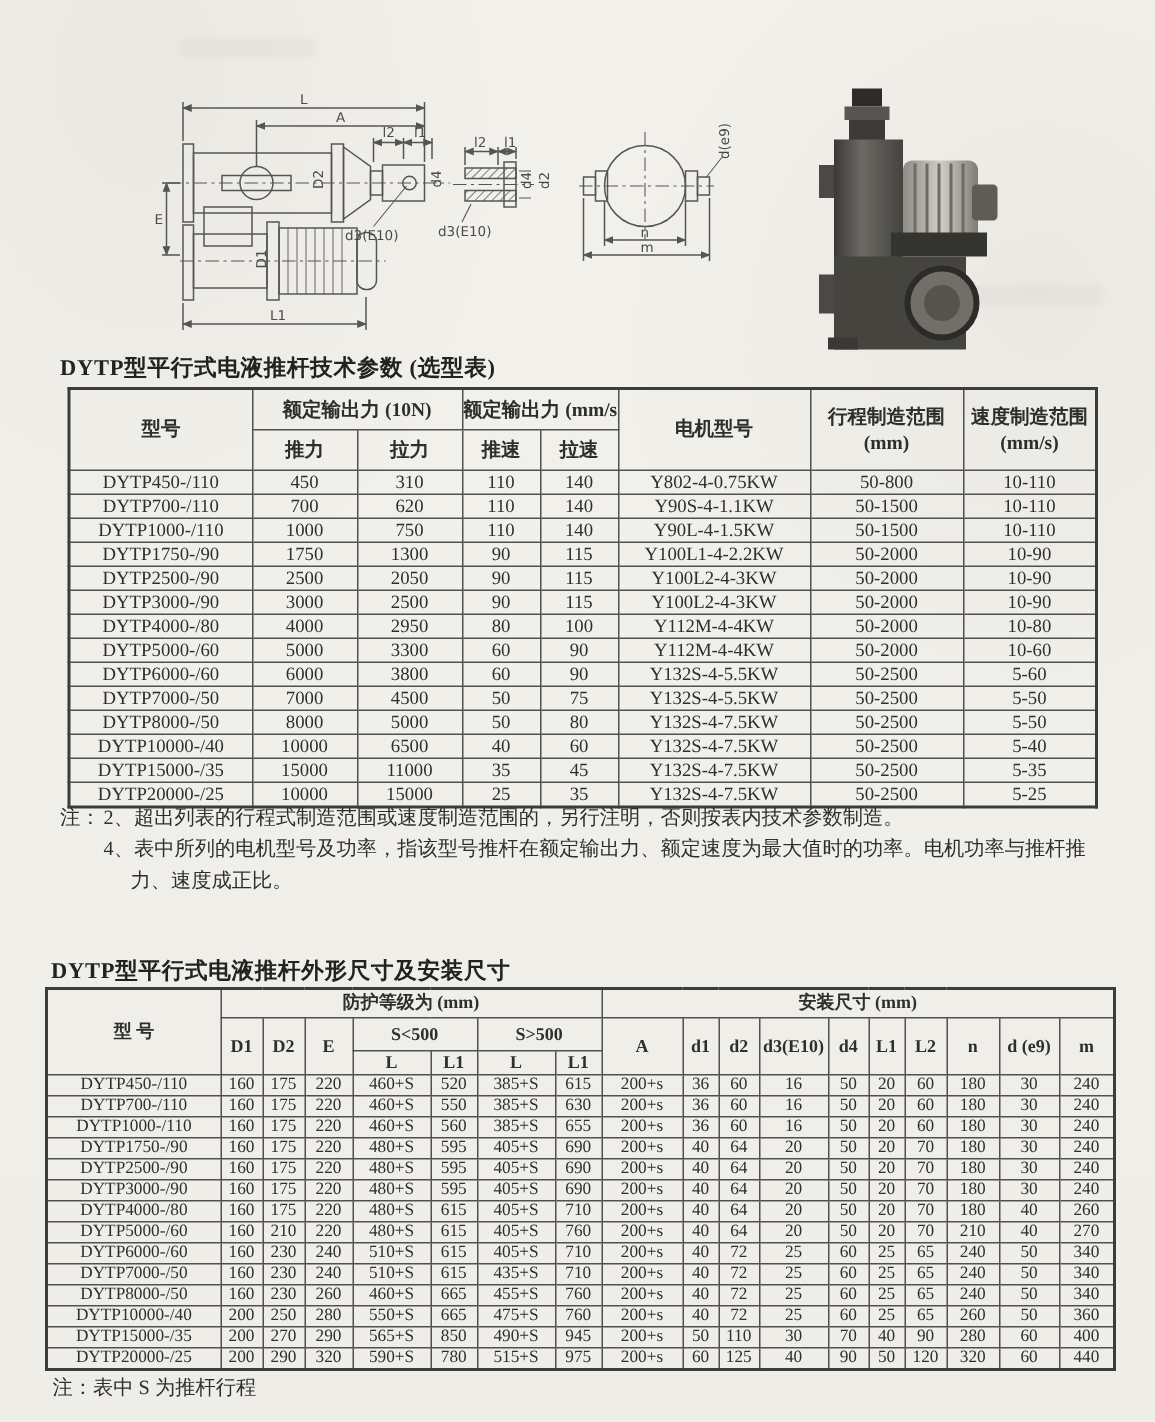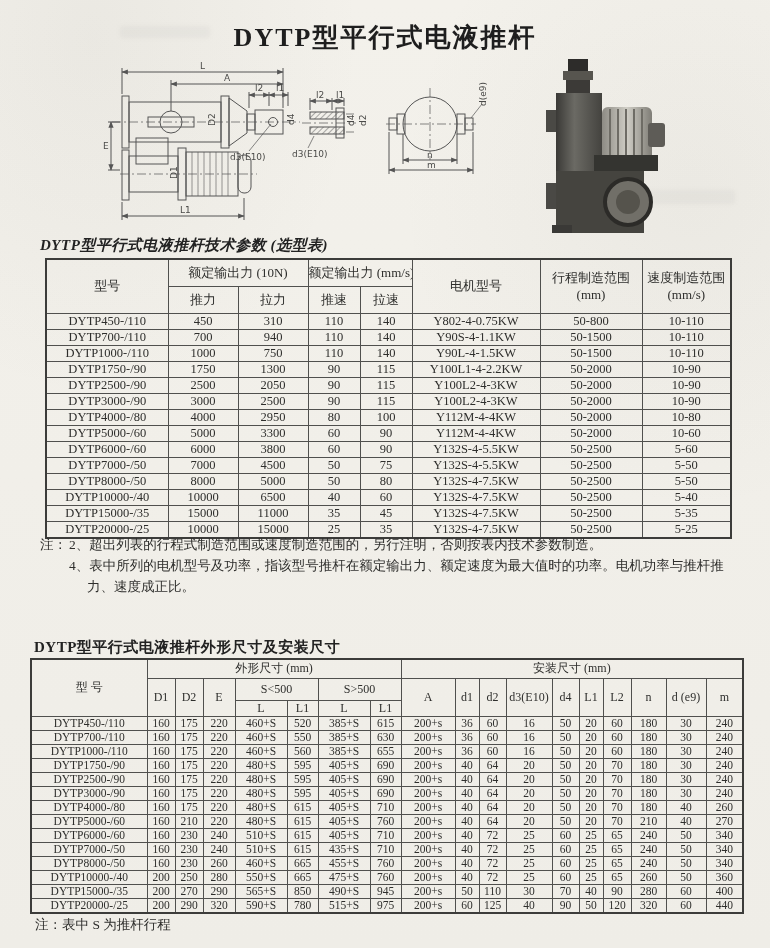--- a/index.html
+++ b/index.html
@@ -15,26 +15,26 @@
     color:#2b2b2b; overflow:hidden;
   }
   .title {
     position:absolute; top:20px; left:0; width:100%;
     text-align:center; font-size:26px; font-weight:bold; letter-spacing:2px; color:#1e1e1e;
   }
   .drawing { position:absolute; left:92px; top:58px; width:440px; height:175px; }
   .photo   { position:absolute; left:528px; top:55px; width:200px; height:180px; }
   svg text { font-family:"DejaVu Sans","Liberation Sans",sans-serif; font-size:9px; fill:#4a4a48; }
   .caption { position:absolute; left:40px; font-size:15px; font-weight:600; color:#222; letter-spacing:0.5px; }
-  .cap1 { top:236px;font-style:italic; }
+  .cap1 { top:236px; }
   .cap2 { top:638px; left:34px; }
 
   table { border-collapse:collapse; table-layout:fixed; background:transparent; }
   th, td { border:1px solid #50504e; text-align:center; vertical-align:middle; color:#2e2e2c; overflow:hidden; white-space:nowrap; }
-  th { font-weight:normal; }
+  th { font-weight:bold; }
 
   .t1 { position:absolute; left:45px; top:258px; width:686px; border:2px solid #3c3c3a; font-size:12.5px; }
   .t1 thead th { height:27px; font-size:13px; }
   .t1 tbody td { height:15.6px; line-height:15px; font-size:12.5px; padding:0 2px; }
 
   .t2 { position:absolute; left:30px; top:658px; width:712px; border:2px solid #3c3c3a; font-size:11.5px; }
   .t2 thead th { font-size:12px; line-height:13px; }
   .t2 thead tr.h1 th { height:19px; }
   .t2 thead tr.h2 th { height:22px; }
   .t2 thead tr.h3 th { height:16px; }
@@ -50,21 +50,20 @@
   .ghost { position:absolute; background:rgba(100,98,90,0.05); filter:blur(2px); border-radius:3px; }
 </style>
 </head>
 <body>
 
 <div class="page">
 
   <div class="ghost" style="left:120px; top:26px; width:90px; height:12px;"></div>
   <div class="ghost" style="left:640px; top:190px; width:95px; height:14px;"></div>
 
-  <h1 class="title">DYTP型平行式电液推杆</h1>
 
   <svg class="drawing" viewBox="0 0 440 175">
     <defs>
       <marker id="ar" viewBox="0 0 10 10" refX="9" refY="5" markerWidth="6.5" markerHeight="6.5" orient="auto-start-reverse">
         <path d="M0,1 L10,5 L0,9 z" fill="#555"></path>
       </marker>
       <pattern id="hat" width="4" height="4" patternUnits="userSpaceOnUse" patternTransform="rotate(45)">
         <line x1="0" y1="0" x2="0" y2="4" stroke="#666" stroke-width="1.1"></line>
       </pattern>
     </defs>
@@ -245,21 +244,21 @@
           <td>310</td>
           <td>110</td>
           <td>140</td>
           <td>Y802-4-0.75KW</td>
           <td>50-800</td>
           <td>10-110</td>
         </tr>
         <tr>
           <td>DYTP700-/110</td>
           <td>700</td>
-          <td>940</td>
+          <td>620</td>
           <td>110</td>
           <td>140</td>
           <td>Y90S-4-1.1KW</td>
           <td>50-1500</td>
           <td>10-110</td>
         </tr>
         <tr>
           <td>DYTP1000-/110</td>
           <td>1000</td>
           <td>750</td>
@@ -409,21 +408,21 @@
       <col style="width:27px">
         <col style="width:24px">
         <col style="width:28px">
         <col style="width:35px">
       <col style="width:40px">
         <col style="width:37px">
     </colgroup>
     <thead>
       <tr class="h1">
         <th rowspan="3">型 号</th>
-        <th colspan="7">外形尺寸 (mm)</th>
+        <th colspan="7">防护等级为 (mm)</th>
         <th colspan="10">安装尺寸 (mm)</th>
       </tr>
       <tr class="h2">
         <th rowspan="2">D1</th>
         <th rowspan="2">D2</th>
         <th rowspan="2">E</th>
         <th colspan="2">S&lt;500</th>
         <th colspan="2">S&gt;500</th>
         <th rowspan="2">A</th>
         <th rowspan="2">d1</th>

